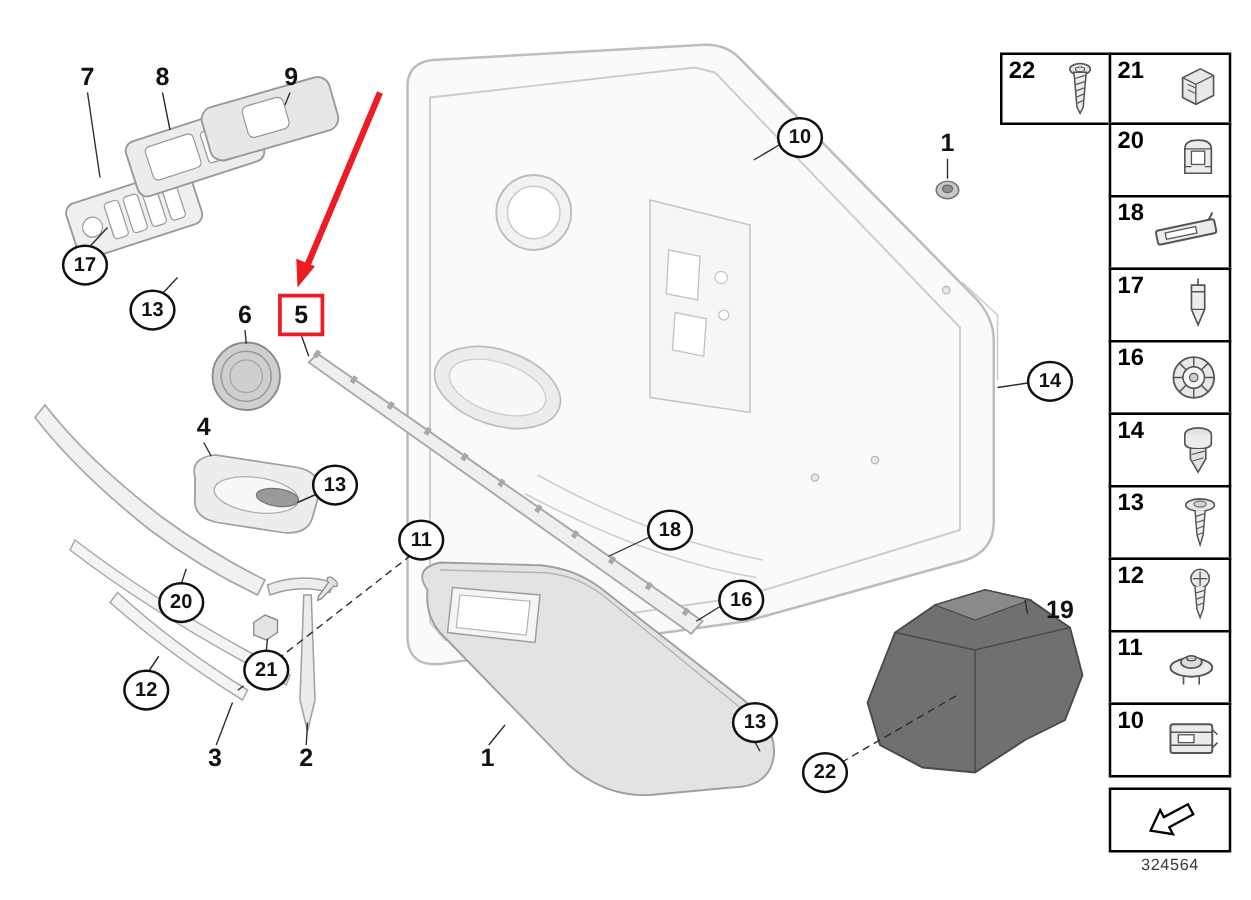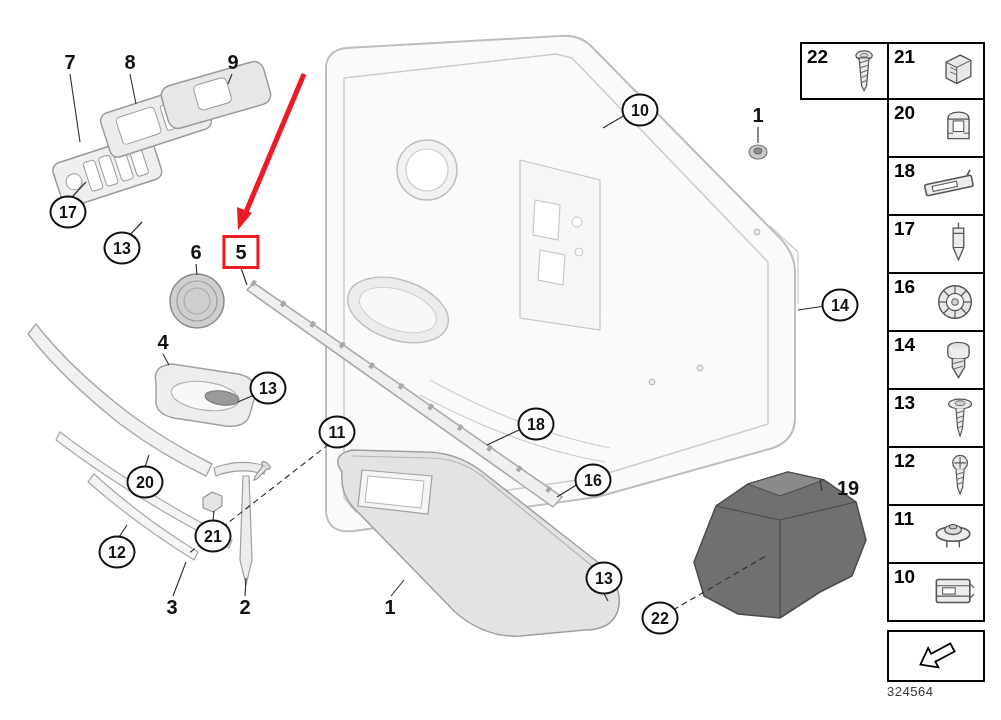--- a/index.html
+++ b/index.html
@@ -41,21 +41,21 @@
   .legend-icon{
     position:absolute;right:5px;top:50%;transform:translateY(-50%);
     display:flex;align-items:center;justify-content:center;
   }
   .legend-icon svg{height:46px;width:auto;display:block;max-width:58px;}
   .legend-cell.footer{height:52px;display:flex;align-items:center;justify-content:center;}
   .legend-cell.footer .legend-icon{position:static;transform:none;}
   .legend-cell.footer .legend-icon svg{height:40px;}
   
   .part-number{
-    position:absolute;left:887px;top:684px;width:98px;
+    position:absolute;left:887px;top:684px;width:98px;text-align:center;
     font-size:13px;color:#3a3a3a;z-index:2;letter-spacing:.5px;
   }
   .hl-arrow line{stroke:var(--hl);}
   .hl-arrow polygon{fill:var(--hl);}
 </style>
 </head>
 <body>
 
 <div class="stage" style="--hl: #ed1c24;">
 

